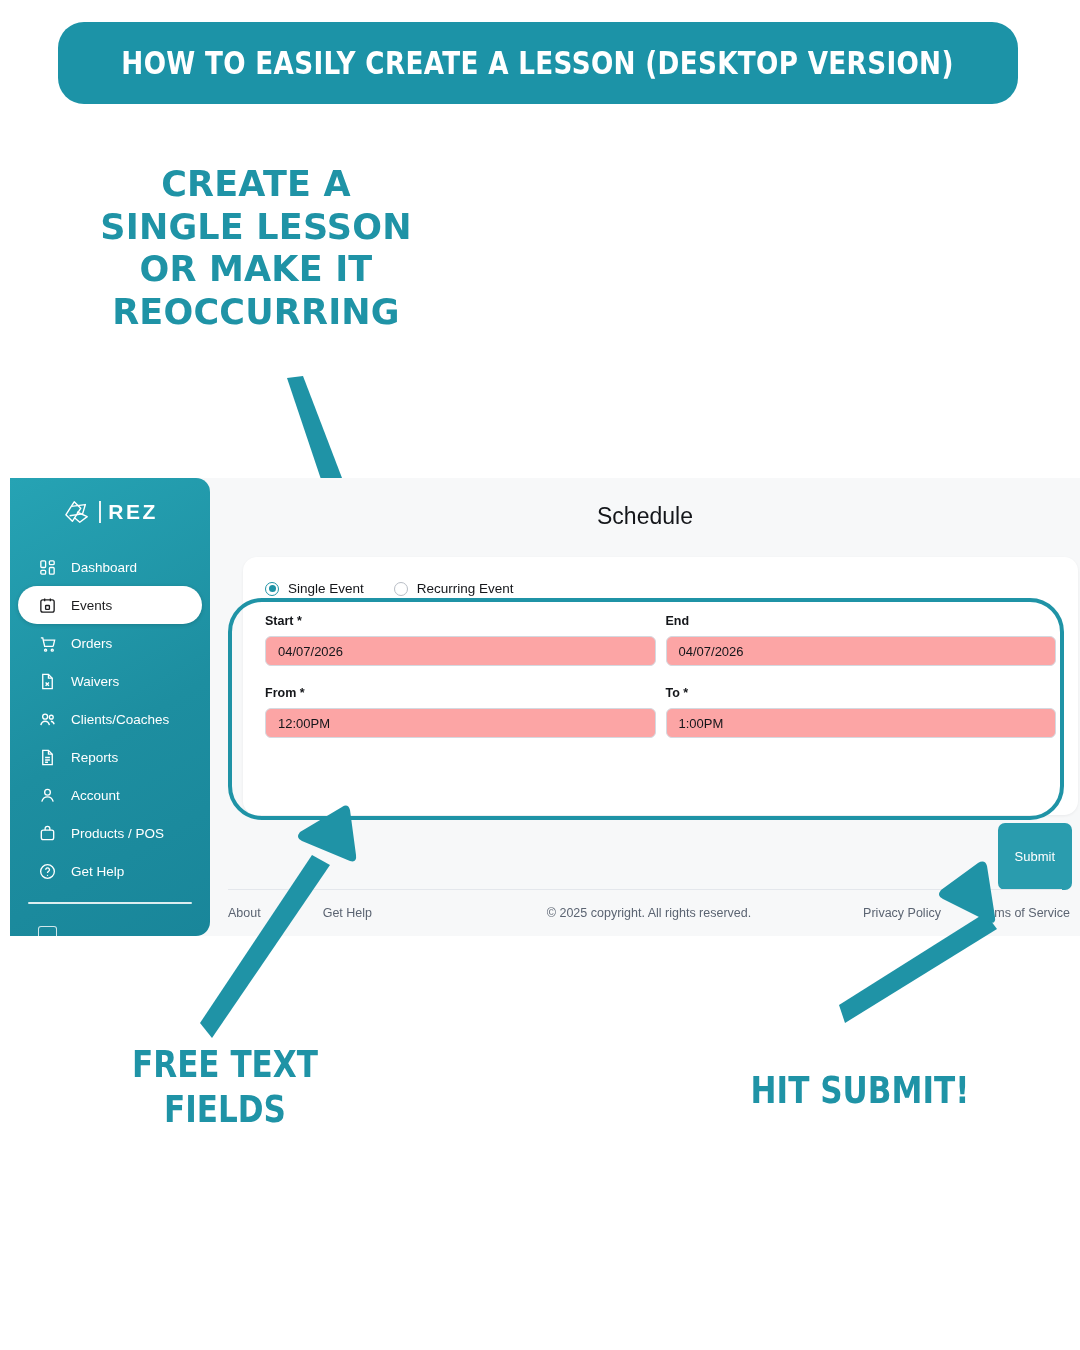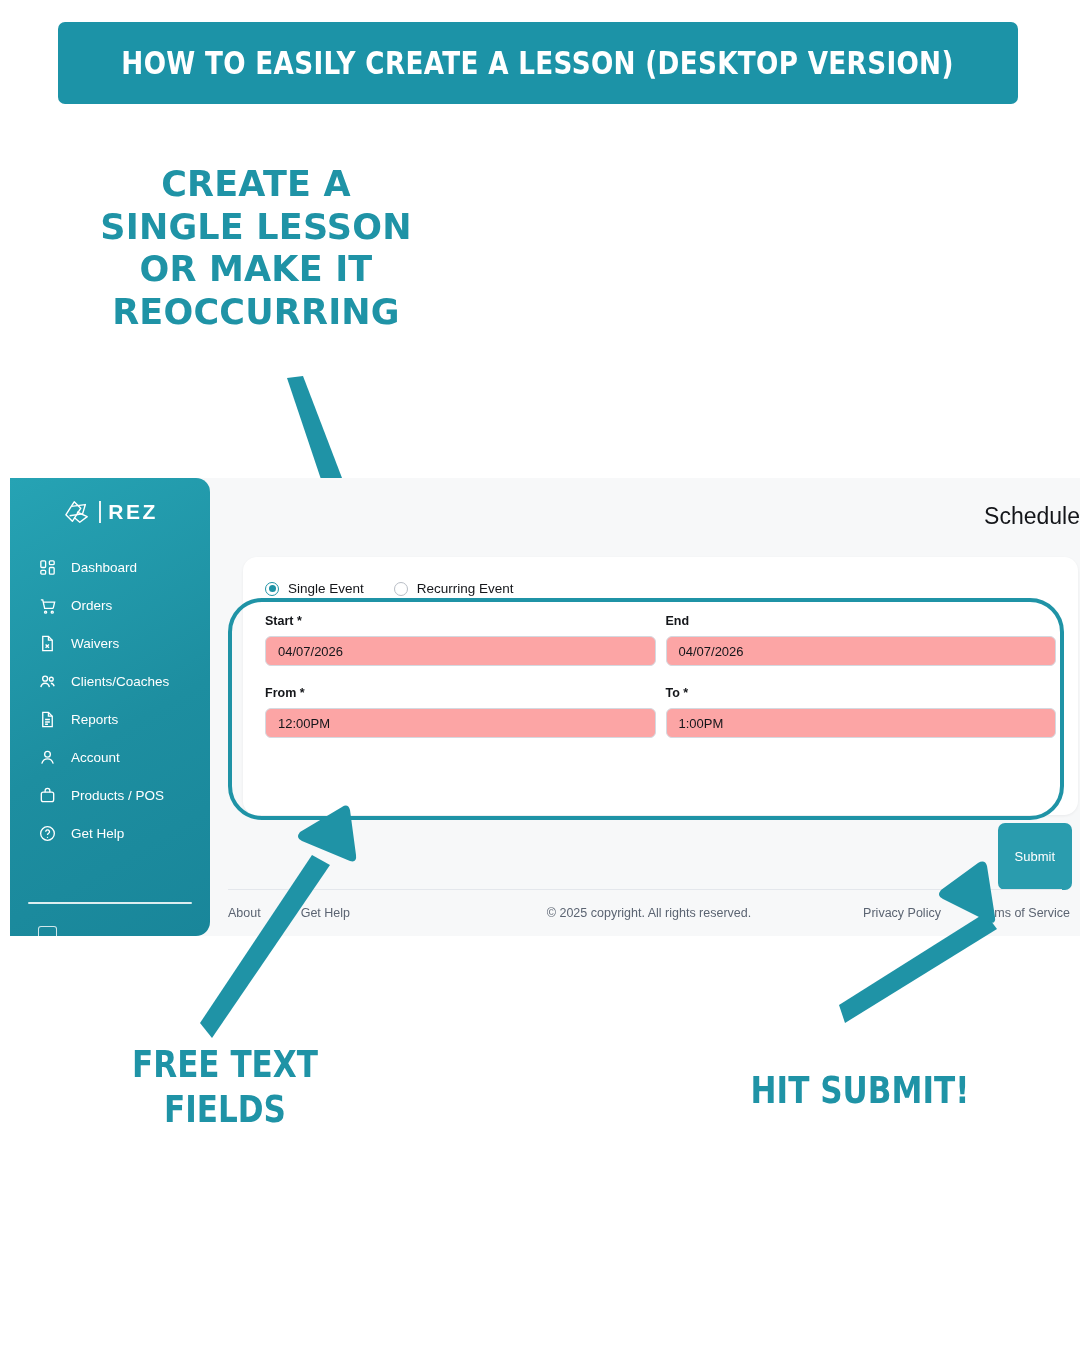--- a/index.html
+++ b/index.html
@@ -9,21 +9,21 @@
     font-family: "Liberation Sans", sans-serif;
     overflow: hidden;
   }
   .page { position: relative; width: 1080px; height: 1350px; }
 
   
   .banner {
     position: absolute; left: 58px; top: 22px;
     width: 960px; height: 82px;
     background: #1c93a7;
-    border-radius: 7px;
+    border-radius: 26px;
     display: flex; align-items: center; justify-content: center;
   }
   .banner-text {
     color: #ffffff;
     font-family: "DejaVu Sans", sans-serif;
     font-weight: 700;
     font-size: 32px;
     letter-spacing: 0.4px;
     transform: scaleX(0.82);
     white-space: nowrap;
@@ -95,21 +95,21 @@
   .sb-stub {
     position: absolute; left: 28px; top: 448px;
     width: 19px; height: 12px;
     border: 1.6px solid rgba(255,255,255,.8);
     border-bottom: none; border-radius: 3px 3px 0 0;
   }
 
   
   .main { position: absolute; left: 200px; top: 0; right: 0; height: 458px; background: #f7f8f9; }
   .page-title {
-    text-align: right; padding-top: 25px;
+    text-align: center; padding-top: 25px;
     font-size: 23px; color: #14161a; font-weight: 400;
   }
   .card {
     position: absolute; left: 33px; top: 79px;
     width: 835px; height: 258px;
     background: #ffffff;
     border-radius: 14px;
     box-shadow: 0 1px 3px rgba(16,24,40,.06);
   }
   .radio-row { display: flex; align-items: center; gap: 30px; padding: 24px 0 0 22px; }
@@ -150,21 +150,21 @@
 
   .foot-line {
     position: absolute; left: 18px; right: 18px; top: 411px;
     height: 1px; background: #e4e7ec;
   }
   .footer {
     position: absolute; left: 18px; right: 10px; top: 428px;
     display: flex; align-items: center;
     font-size: 12.5px; color: #5b6472;
   }
-  .foot-left { display: flex; gap: 40px; }
+  .foot-left { display: flex; gap: 62px; }
   .foot-center { position: absolute; left: 50%; transform: translateX(-50%); white-space: nowrap; }
   .foot-right { margin-left: auto; display: flex; gap: 36px; white-space: nowrap; align-items: flex-end; }
 </style>
 </head>
 <body>
 
 <div class="page">
 
   <div class="banner">
     <div class="banner-text">HOW TO EASILY CREATE A LESSON (DESKTOP VERSION)</div>
@@ -202,20 +202,30 @@
             <g fill="none" stroke="currentColor" stroke-width="1.4">
               <rect x="3" y="3" width="5" height="7" rx="1"></rect>
               <rect x="12" y="3" width="5" height="4" rx="1"></rect>
               <rect x="3" y="13" width="5" height="4" rx="1"></rect>
               <rect x="12" y="10" width="5" height="7" rx="1"></rect>
             </g>
           </svg>
           <span>Dashboard</span>
         </div>
 
+        <div class="nav-item active">
+          <svg class="nav-ico" viewBox="0 0 20 20">
+            <g fill="none" stroke="currentColor" stroke-width="1.4">
+              <rect x="3" y="4" width="14" height="13" rx="2"></rect>
+              <path d="M7 2.5v3M13 2.5v3"></path>
+              <rect x="8" y="10" width="4" height="4" rx="0.6"></rect>
+            </g>
+          </svg>
+          <span>Events</span>
+        </div>
 
         <div class="nav-item">
           <svg class="nav-ico" viewBox="0 0 20 20">
             <g fill="none" stroke="currentColor" stroke-width="1.4">
               <path d="M3 4h2l2 9h9"></path>
               <path d="M5.5 6.5h12l-1.5 6.5"></path>
               <circle cx="8" cy="17" r="1.1"></circle>
               <circle cx="15" cy="17" r="1.1"></circle>
             </g>
           </svg>

